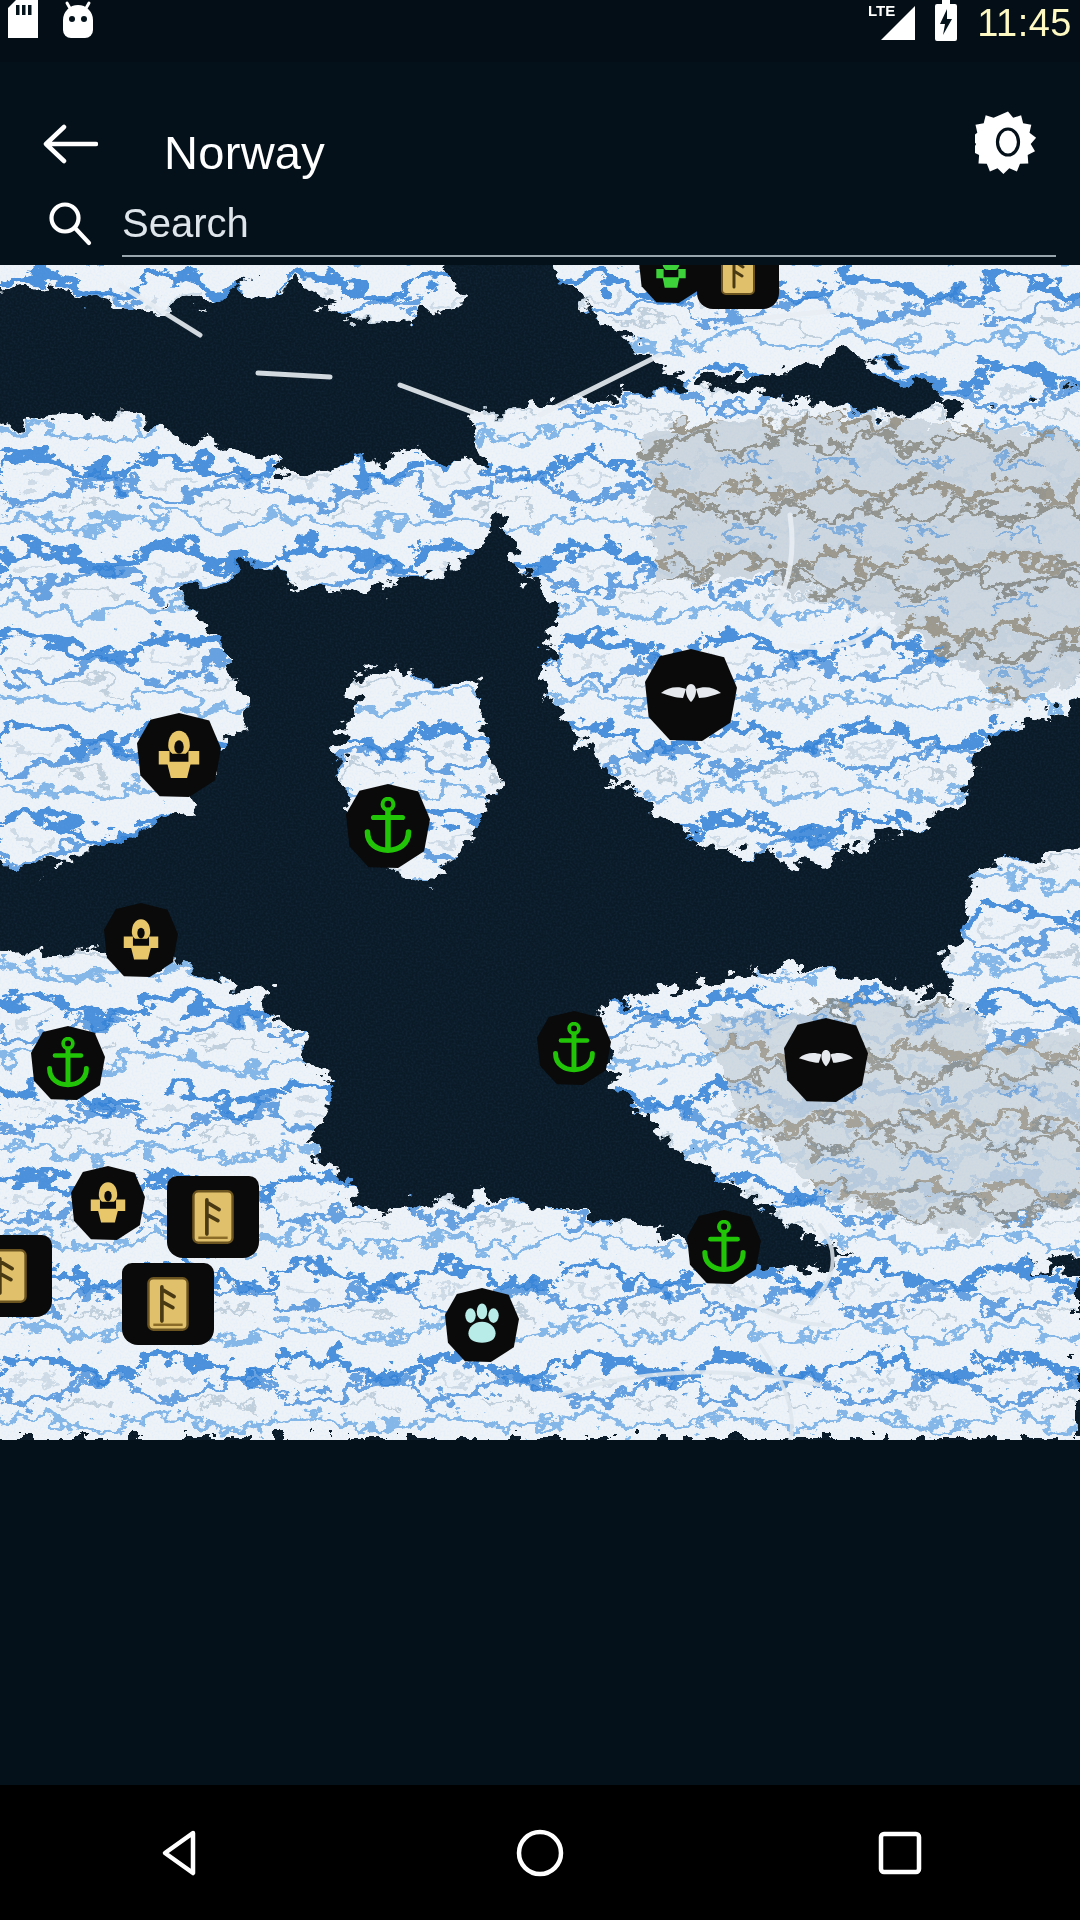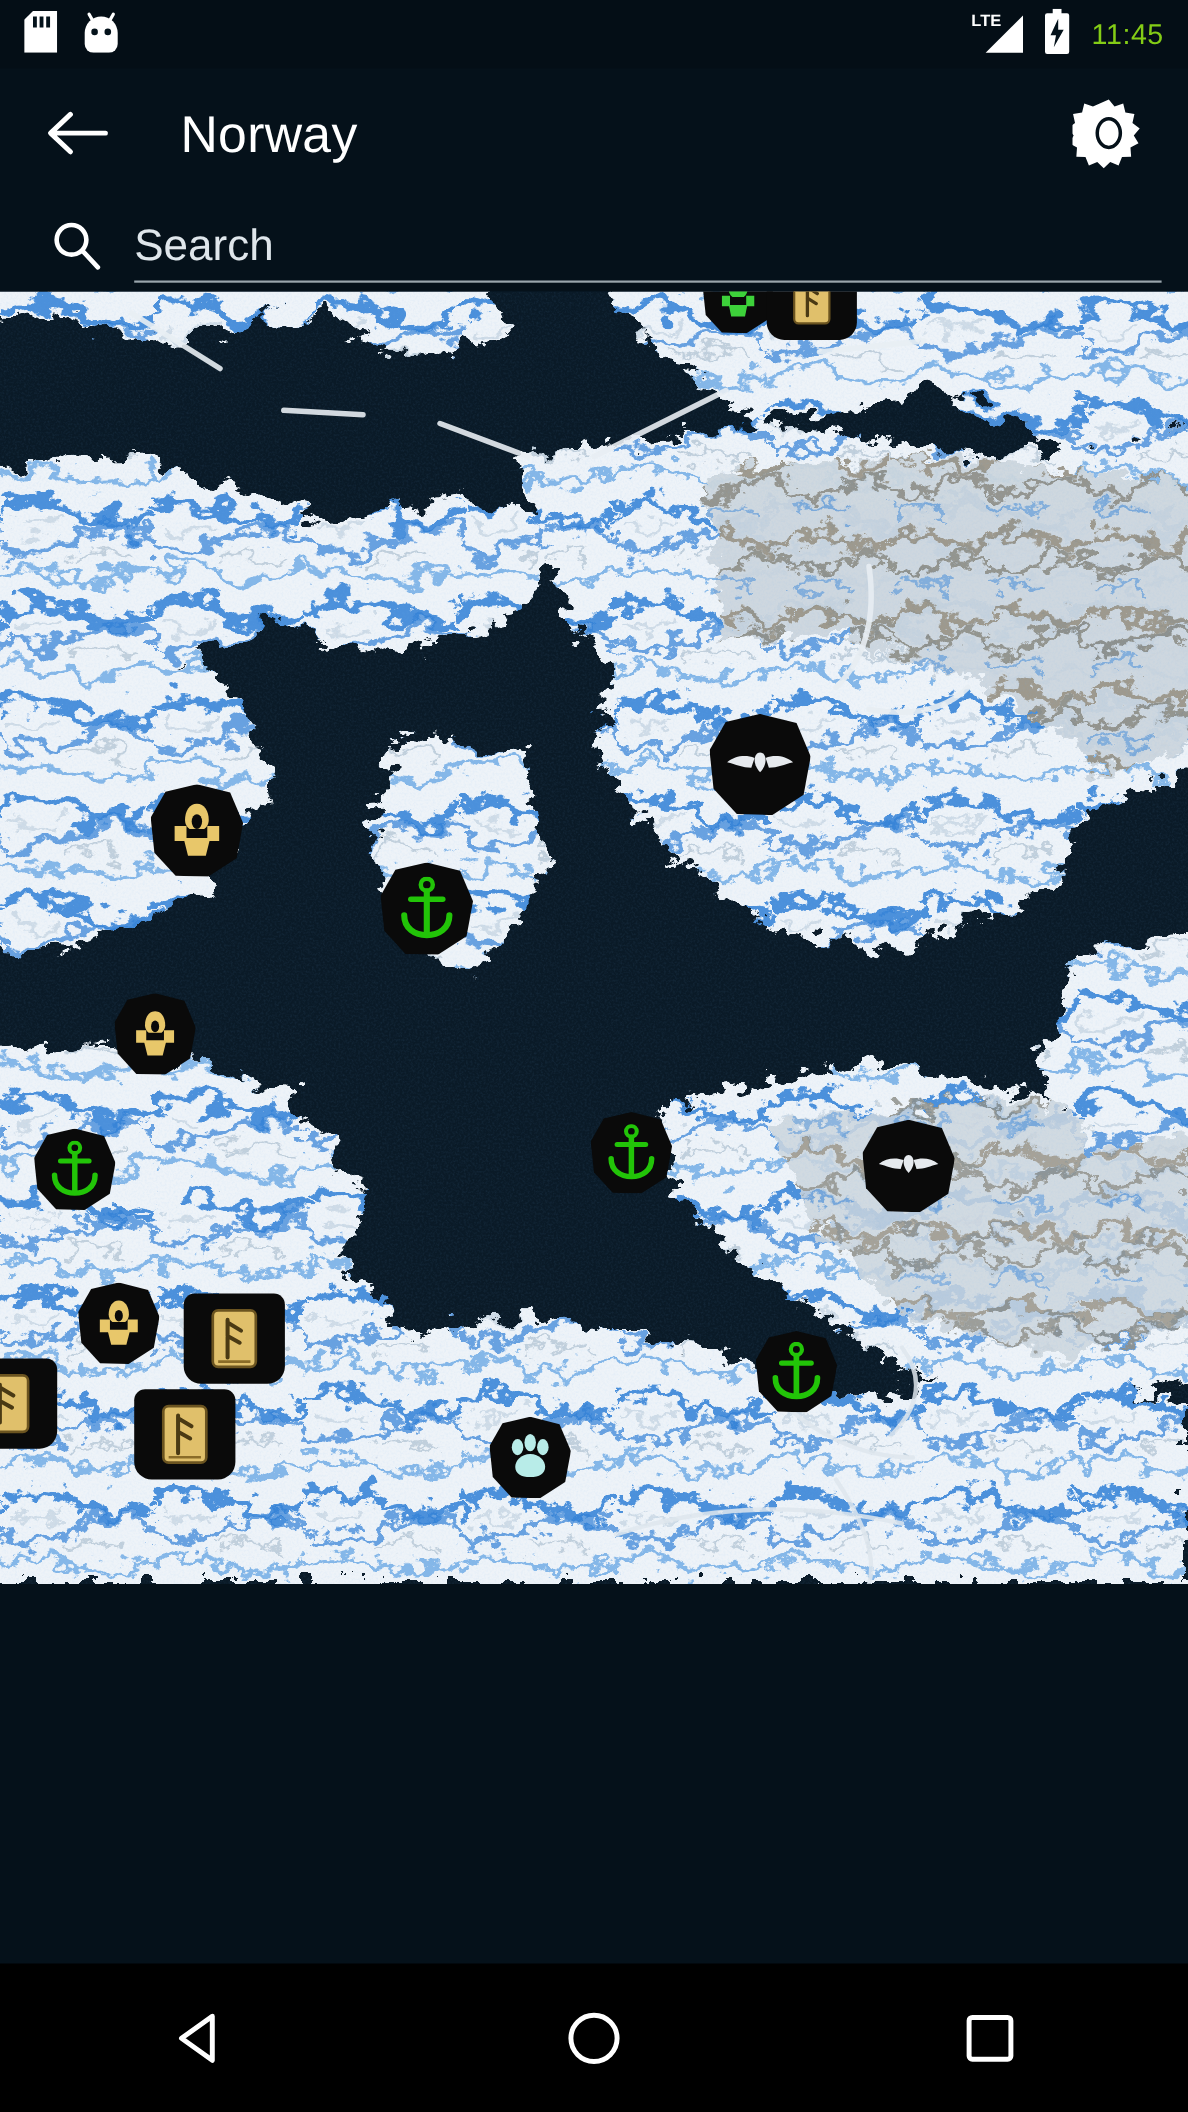--- a/index.html
+++ b/index.html
@@ -8,34 +8,34 @@
     background: #000;
     font-family: "Liberation Sans", sans-serif;
     overflow: hidden;
   }
   #screen { position: relative; width: 1080px; height: 1920px; background: #05111a; }
 
   
   .statusbar {
     position: absolute; top: 0; left: 0; width: 1080px; height: 62px;
     background: #040e16;
-    display: flex; align-items: center; padding: 0 22px;
+    display: flex; align-items: flex-start; padding: 0 8px;
   }
   .status-left { display: flex; align-items: center; gap: 22px; }
   .status-right { margin-left: auto; display: flex; align-items: center; gap: 12px; }
   .sb-icon { display: block; }
   .status-time {
-    color: #84cc16; font-size: 26px; font-weight: 400; letter-spacing: .5px;
+    color: #fef9c3; font-size: 38px; font-weight: 400; letter-spacing: .5px;
     font-family: "Liberation Sans", sans-serif; line-height: 1; margin-left: 6px;
   }
 
   
   .appbar {
     position: absolute; top: 62px; left: 0; width: 1080px; height: 118px;
-    background: #05111a; display: flex; align-items: center; padding: 0 34px;
+    background: #05111a; display: flex; align-items: flex-end; padding: 0 34px;
   }
   .back-btn { width: 72px; height: 72px; display: flex; align-items: center; justify-content: center; cursor: pointer; }
   .app-title {
     color: #ffffff; font-size: 47px; font-weight: 400; margin-left: 58px;
     letter-spacing: .3px; white-space: nowrap;
   }
   .gear-btn { margin-left: auto; width: 76px; height: 76px; display: flex; align-items: center; justify-content: center; cursor: pointer; }
 
   
   .searchbar {

